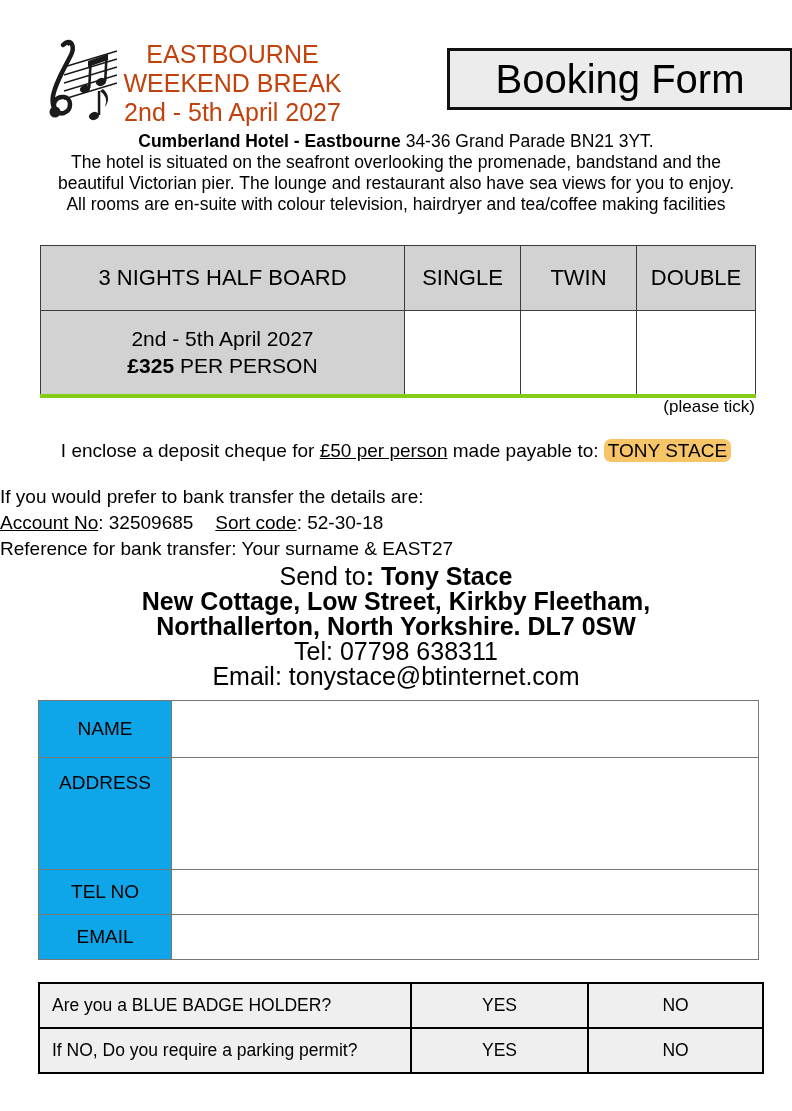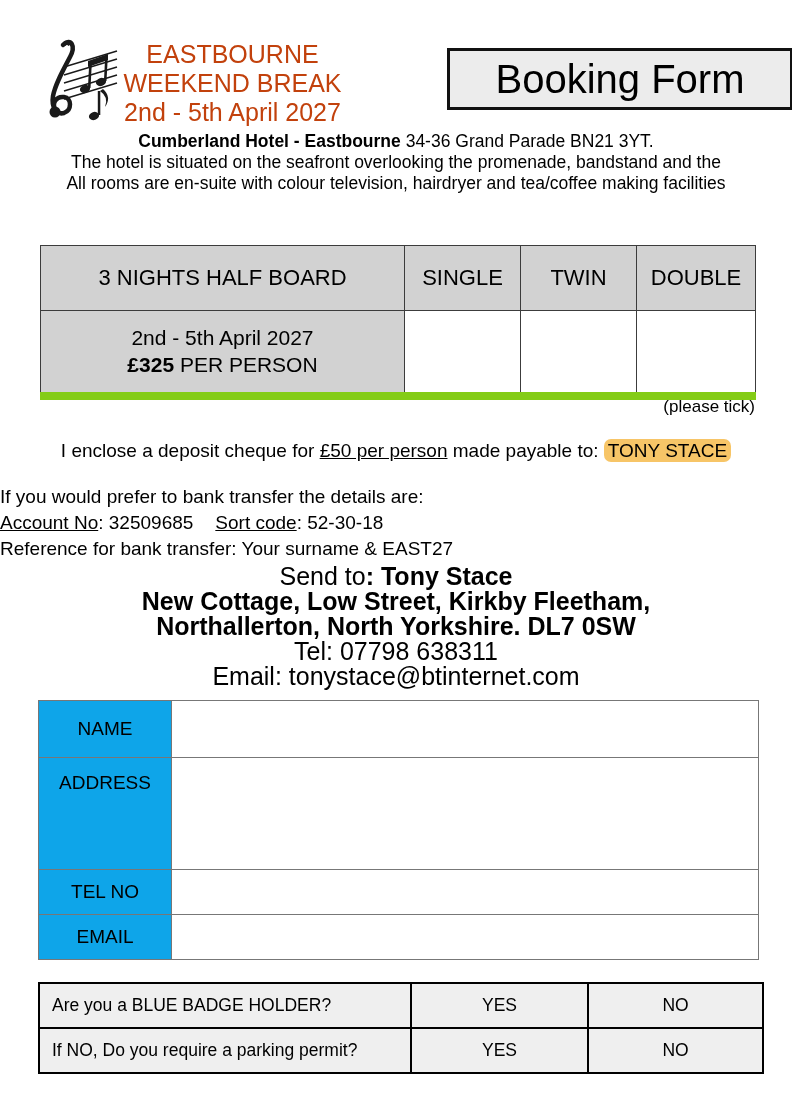--- a/index.html
+++ b/index.html
@@ -43,21 +43,21 @@
   .price-table .hdr { background:#D2D2D2; height:65px; font-size:22px; text-align:center; }
   .price-table .c0 { width:364px; }
   .price-table .c1 { width:116px; }
   .price-table .c2 { width:116px; }
   .price-table .c3 { width:119px; }
   .price-table .label-cell {
     background:#D2D2D2; height:85px; text-align:center;
     font-size:21px; line-height:27px;
   }
   .price-table .tick-cell { background:#fff; }
-  .price-table { border-bottom:8px solid #84cc16; }
+  .price-table { border-bottom:4px solid #84cc16; }
 
   .please-tick {
     position:absolute; top:397px; left:40px; width:715px;
     text-align:right; font-size:17px;
   }
 
   
   .deposit {
     position:absolute; top:440px; left:0; width:792px;
     text-align:center; font-size:19px;
@@ -141,20 +141,21 @@
     <div>2nd - 5th April 2027</div>
   </div>
 
   <div class="booking-box">
     <span>Booking Form</span>
   </div>
 
   <div class="intro">
     <div><span class="bold">Cumberland Hotel - Eastbourne</span><span> 34-36 Grand Parade BN21 3YT.</span></div>
     <div>The hotel is situated on the seafront overlooking the promenade, bandstand and the</div>
+    <div>beautiful Victorian pier. The lounge and restaurant also have sea views for you to enjoy.</div>
     <div>All rooms are en-suite with colour television, hairdryer and tea/coffee making facilities</div>
   </div>
 
   <table class="price-table">
     <tbody>
         <tr>
       <th class="hdr c0">3 NIGHTS HALF BOARD</th>
       <th class="hdr c1">SINGLE</th>
       <th class="hdr c2">TWIN</th>
       <th class="hdr c3">DOUBLE</th>

